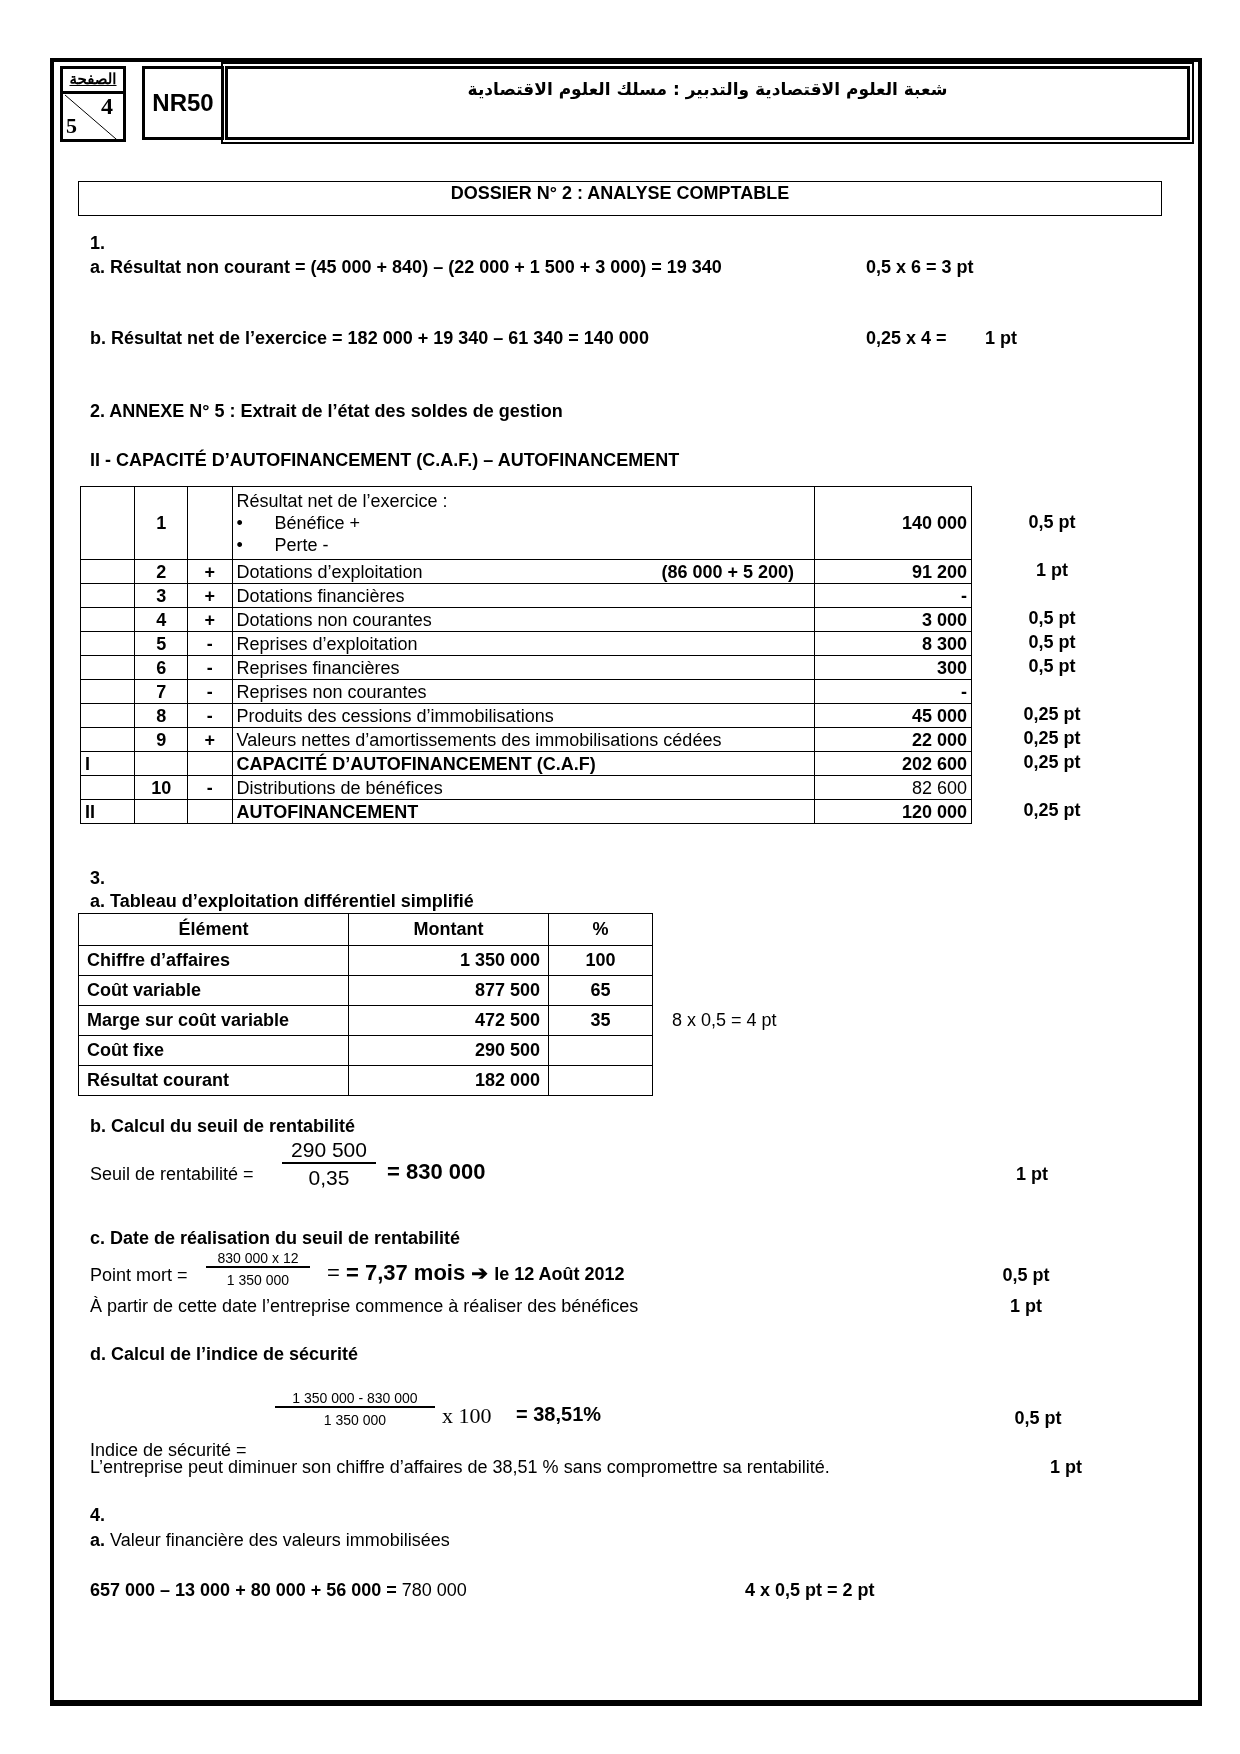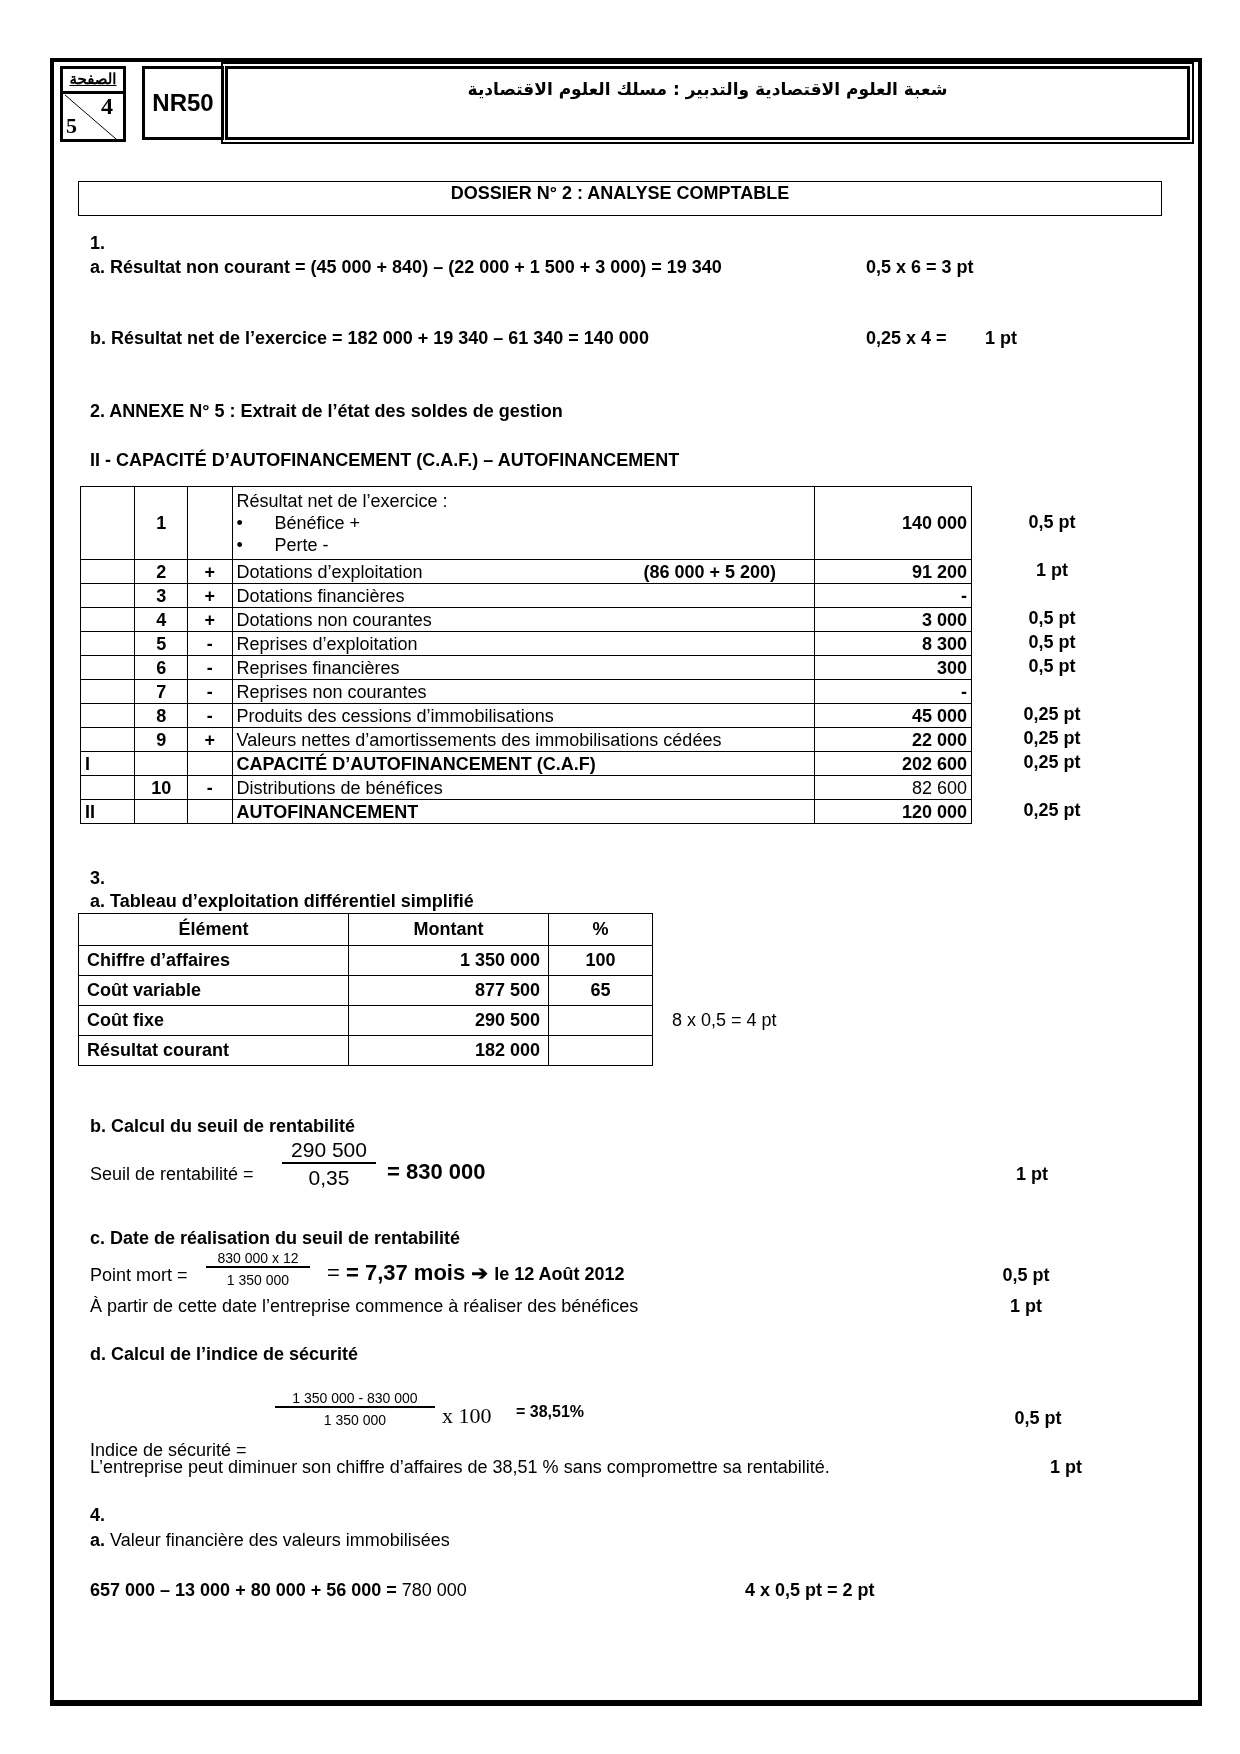--- a/index.html
+++ b/index.html
@@ -27,21 +27,21 @@
   .r { font-weight:normal; }
   table { border-collapse:collapse; position:absolute; }
   .caf { left:80px; top:486px; width:892px; font-size:18px; }
   .caf td { border:1.5px solid #000; padding:0 4px; height:23px; line-height:22px; }
   .caf td.n { text-align:center; font-weight:bold; width:44px; }
   .caf td.s { text-align:center; font-weight:bold; width:36px; }
   .caf td.rom { width:46px; font-weight:bold; text-align:left; }
   .caf td.amt { text-align:right; font-weight:bold; width:150px; }
   .caf td.amt.nb { font-weight:normal; }
   .caf td.lib { width:580px; }
-  .caf .detail { float:right; font-weight:bold; margin-right:34px; }
+  .caf .detail { float:right; font-weight:bold; margin-right:16px; }
   .caf .bul { display:block; }
   .caf .bul span.dot { display:inline-block; width:38px; }
   .pts { position:absolute; font-weight:bold; font-size:18px; text-align:center; width:120px; }
   .tex { left:78px; top:913px; width:575px; font-size:18px; font-weight:bold; }
   .tex td { border:1.5px solid #000; height:29px; padding:0 8px; }
   .tex th { border:1.5px solid #000; height:29px; }
   .tex td.m { text-align:right; }
   .tex td.p { text-align:center; }
   .frac { position:absolute; text-align:center; }
   .frac .num, .frac .den { display:block; white-space:nowrap; }
@@ -200,20 +200,25 @@
         <td>Chiffre d’affaires</td>
         <td class="m">1 350 000</td>
         <td class="p">100</td>
       </tr>
       <tr>
         <td>Coût variable</td>
         <td class="m">877 500</td>
         <td class="p">65</td>
       </tr>
       <tr>
+        <td>Marge sur coût variable</td>
+        <td class="m">472 500</td>
+        <td class="p">35</td>
+      </tr>
+      <tr>
         <td>Coût fixe</td>
         <td class="m">290 500</td>
         <td class="p"></td>
       </tr>
       <tr>
         <td>Résultat courant</td>
         <td class="m">182 000</td>
         <td class="p"></td>
       </tr>
     </tbody>
@@ -247,21 +252,21 @@
 <div class="pts" style="left:966px; top:1296px;">1 pt</div>
 
 <div class="t b" style="left:90px; top:1344px;">d. Calcul de l’indice de sécurité</div>
 <div class="t r" style="left:90px; top:1408px;margin-top:32px;">Indice de sécurité =</div>
 <div class="frac" style="left:275px; top:1390px; width:160px; font-size:14px;">
   <span class="num">1 350 000 - 830 000</span>
   <span class="bar"></span>
   <span class="den" style="margin-top:4px;">1 350 000</span>
 </div>
 <div class="t" style="left:442px; top:1403px; font-family:'Liberation Serif', serif; font-size:22px;">x 100</div>
-<div class="t b" style="left:516px; top:1403px; font-size:16px;">= 38,51%</div>
+<div class="t b" style="left:516px; top:1403px; font-size:20px;">= 38,51%</div>
 <div class="pts" style="left:978px; top:1408px;">0,5 pt</div>
 <div class="t r" style="left:90px; top:1457px;">L’entreprise peut diminuer son chiffre d’affaires de 38,51 % sans compromettre sa rentabilité.</div>
 <div class="pts" style="left:1006px; top:1457px;">1 pt</div>
 
 <div class="t b" style="left:90px; top:1505px;">4.</div>
 <div class="t" style="left:90px; top:1530px;">
   <span class="b">a.</span>
   <span class="r">Valeur financière des valeurs immobilisées</span>
 </div>
 <div class="t" style="left:90px; top:1580px;">

